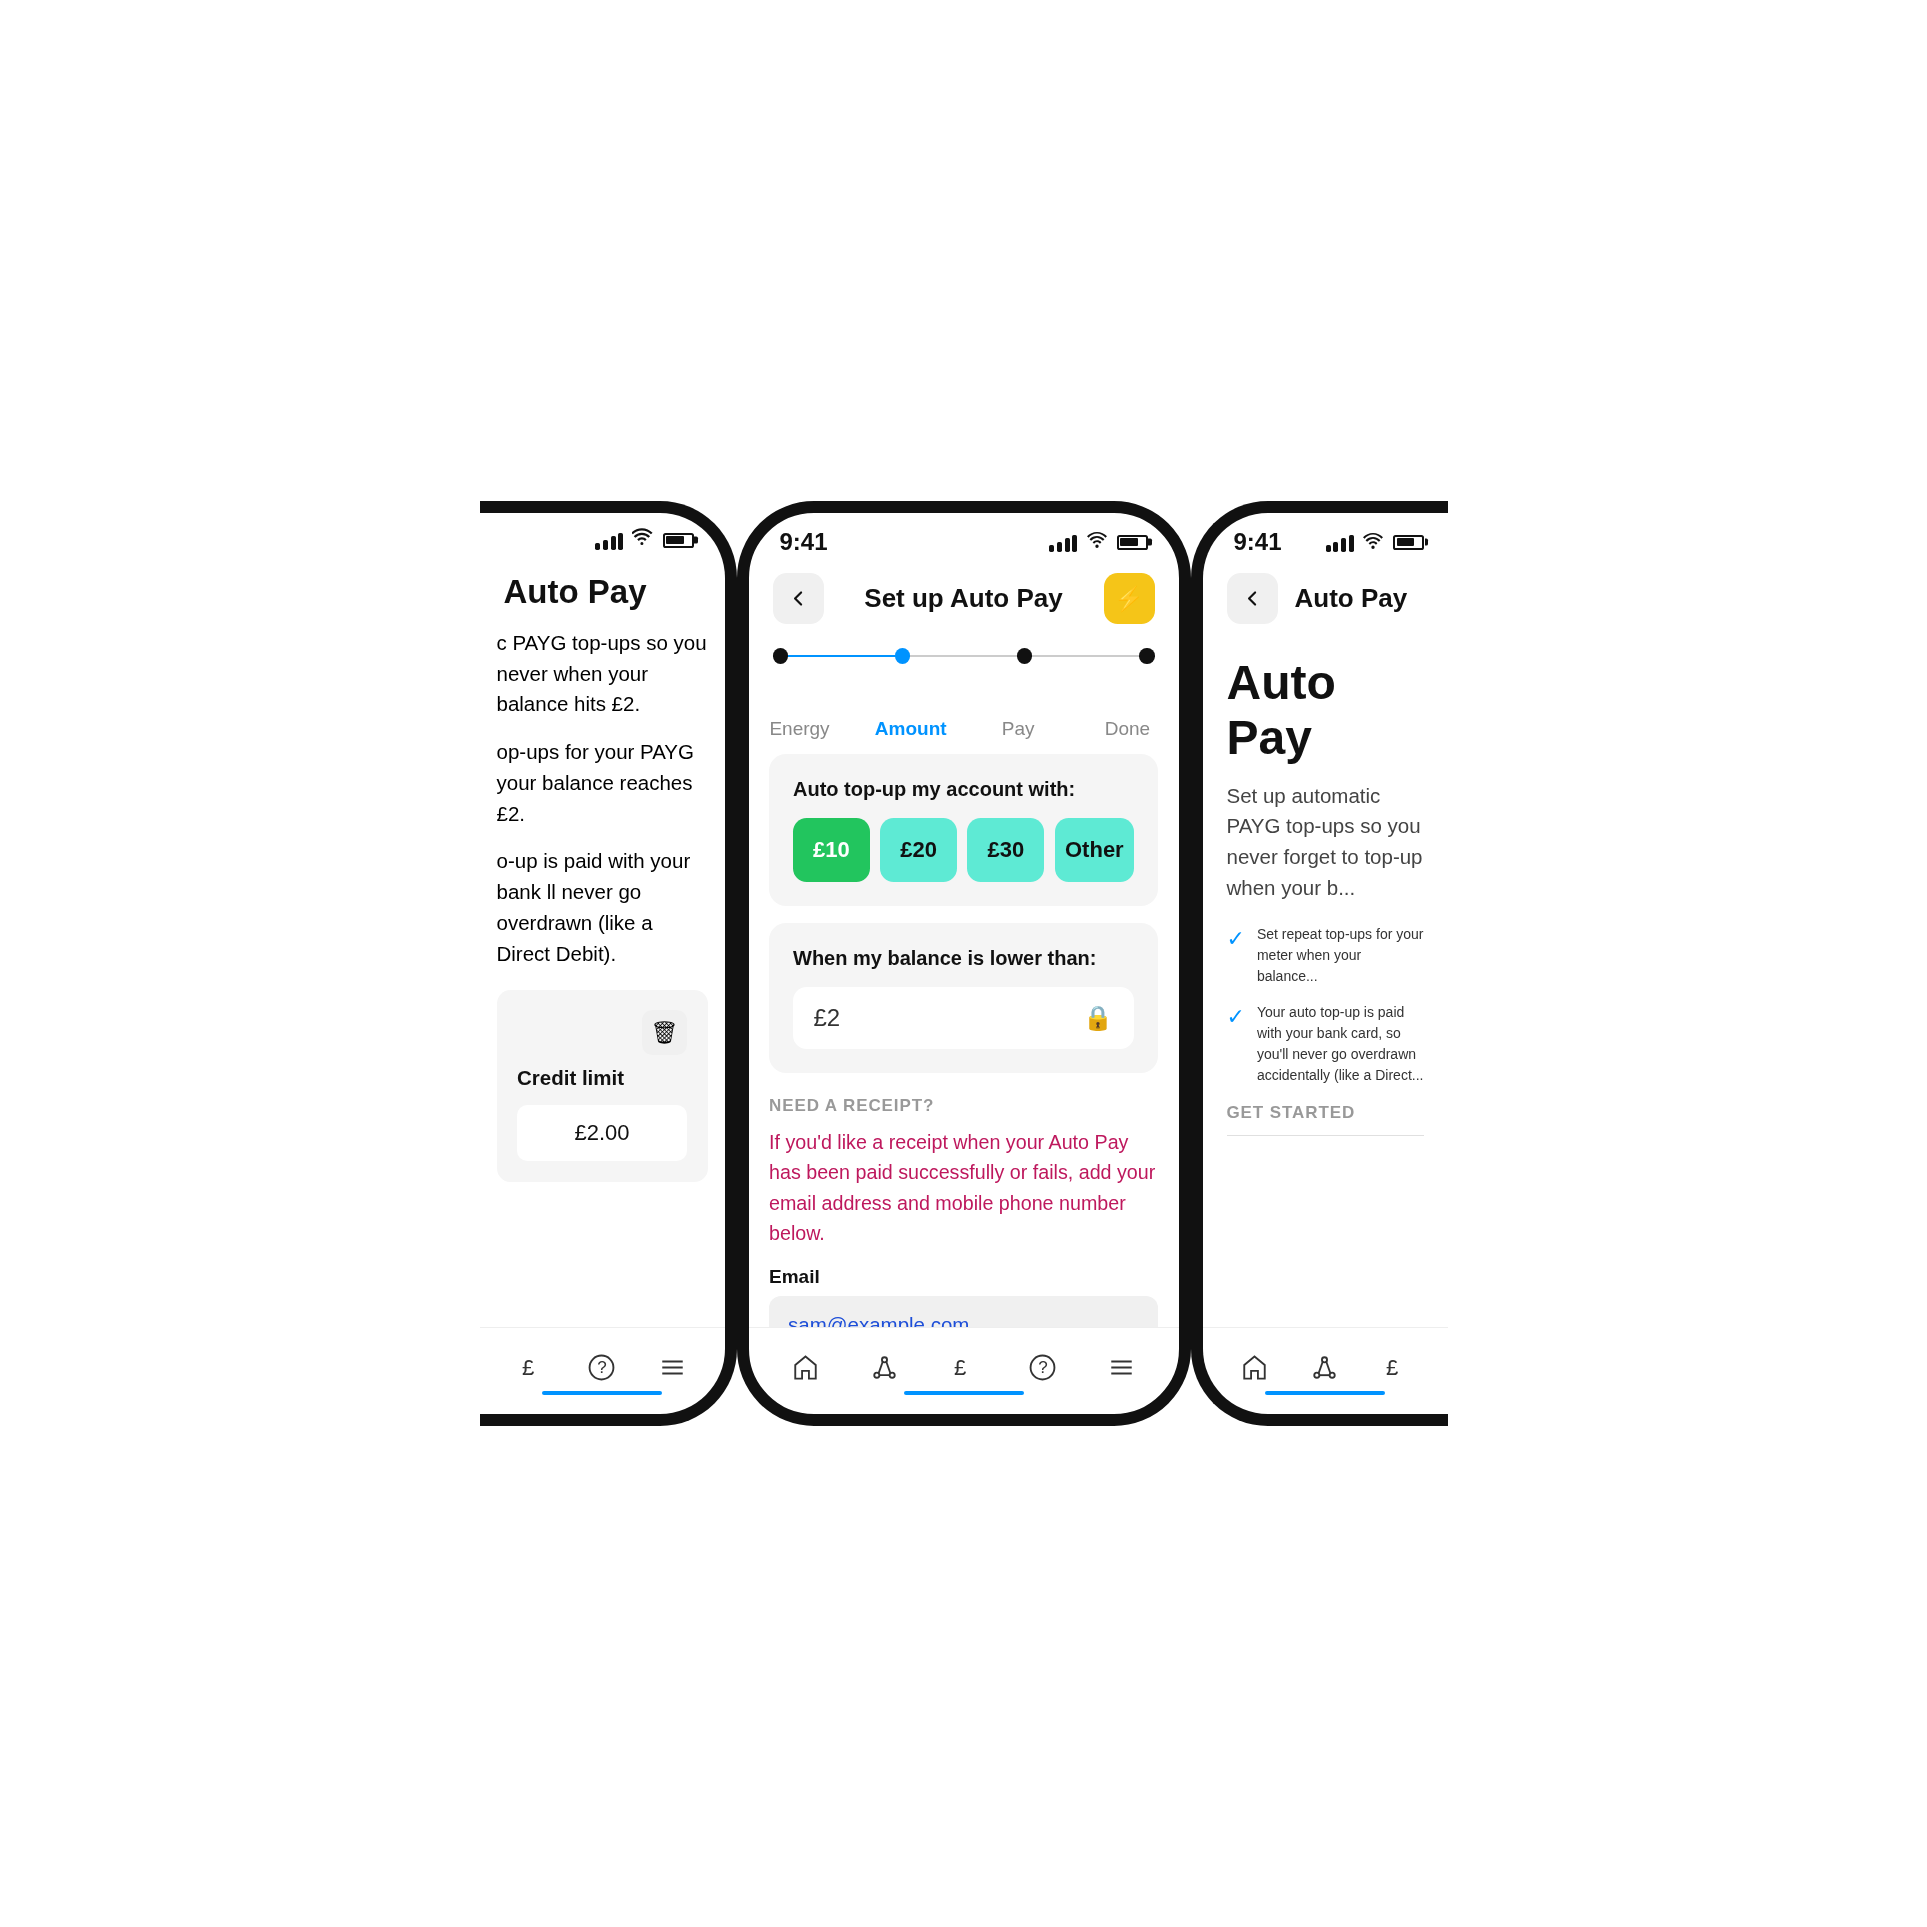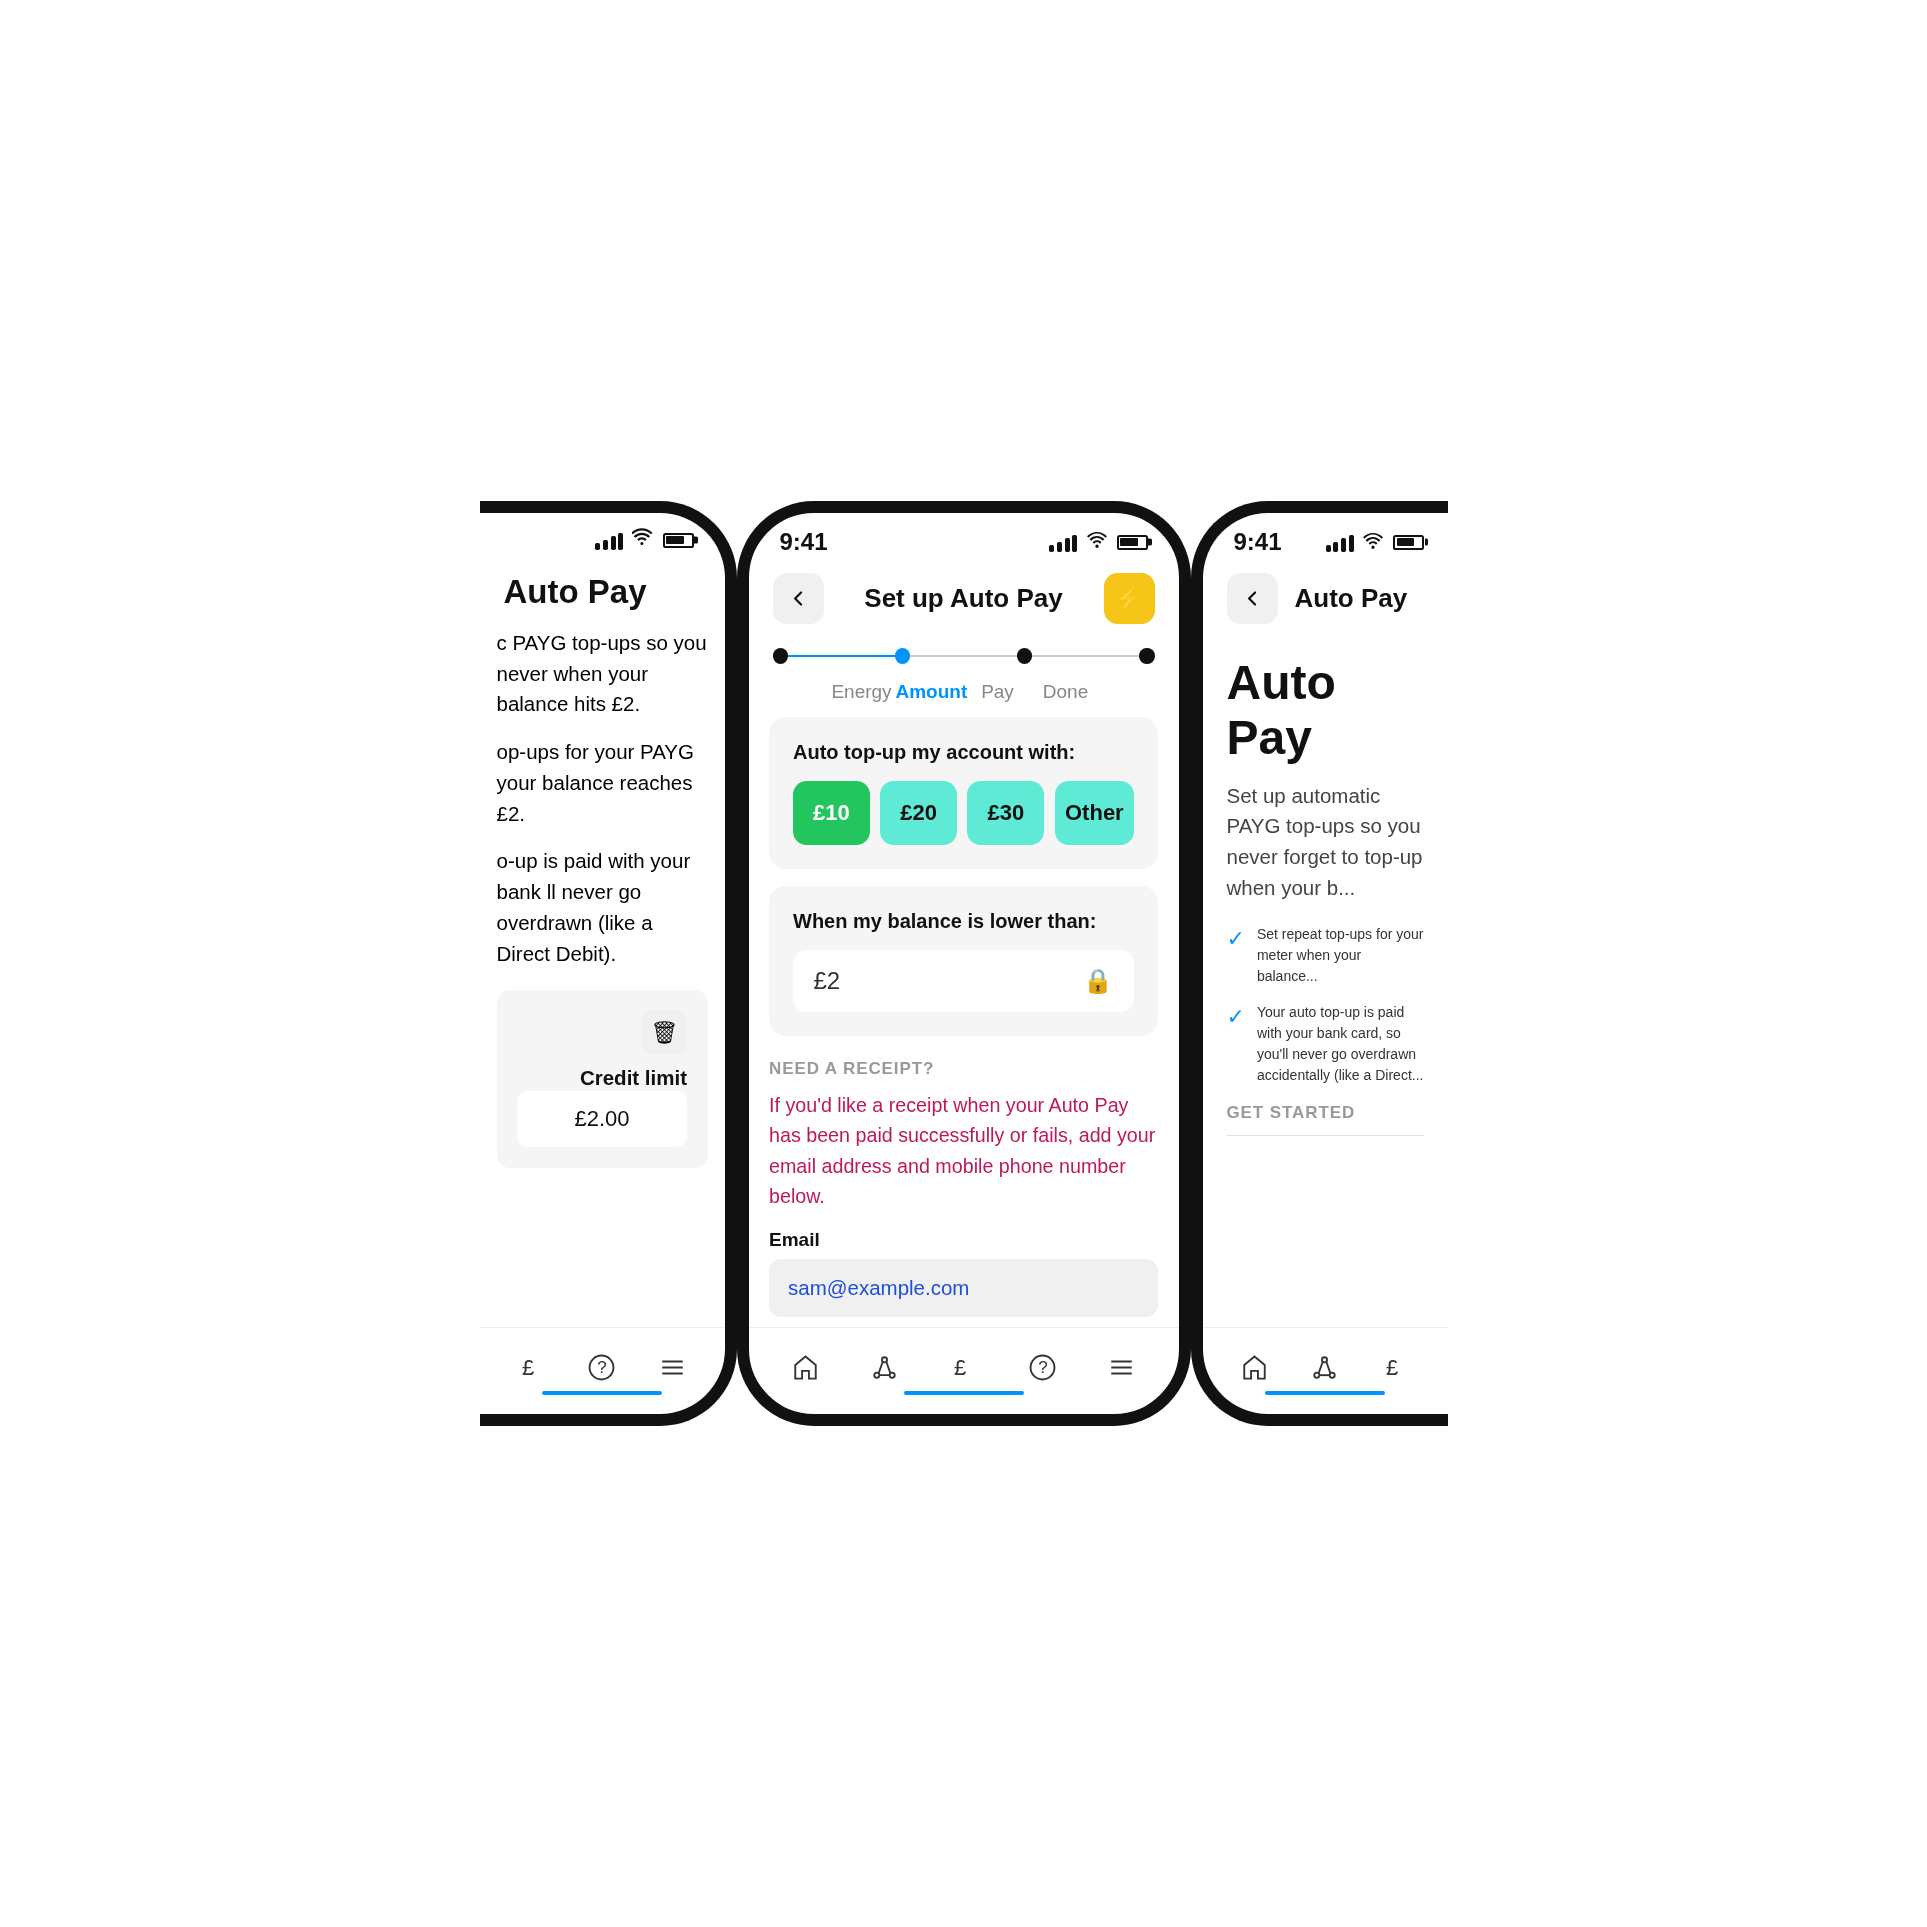--- a/index.html
+++ b/index.html
@@ -171,22 +171,22 @@
     }
     .delete-icon-wrap {
       display: flex;
       justify-content: flex-end;
       margin-bottom: 10.3px;
     }
     .credit-limit-label {
       font-size: 20.5px;
       font-weight: 600;
       color: #111;
-      text-align: right;
-      margin-bottom: 1px;
+      text-align: left;
+      margin-bottom: 15px;
     }
     .credit-limit-value {
       background: #fff;
       border-radius: 10.3px;
       padding: 15.4px 20.5px;
       font-size: 22px;
       font-weight: 500;
       color: #111;
       text-align: center;
     }
@@ -246,22 +246,23 @@
     .step-line {
       flex: 1;
       height: 2.6px;
       background: #ccc;
     }
     .step-line.done {
       background: #0093FF;
     }
     .stepper-labels {
       display: flex;
-      justify-content: center;
+      justify-content: space-between;
       padding: 0 17px 13.7px;
+      margin-top: 37px;
     }
     .step-label {
       font-size: 19px;
       color: #888;
       text-align: center;
       width: 68px;
     }
     .step-label.active {
       color: #0093FF;
       font-weight: 600;

